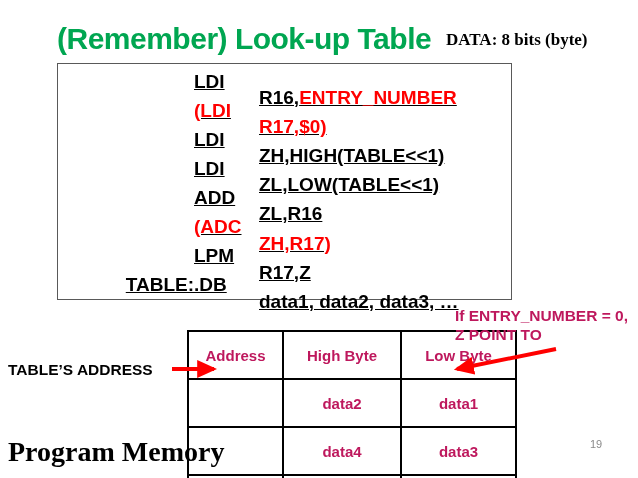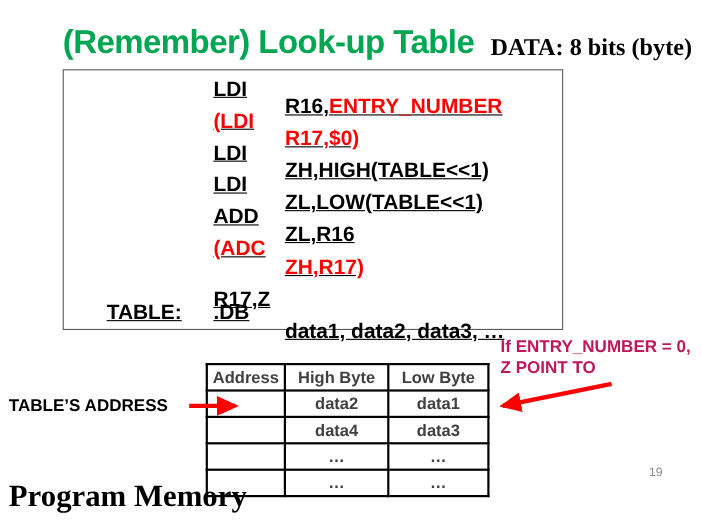--- a/index.html
+++ b/index.html
@@ -14,54 +14,54 @@
   
   .title {
     position: absolute; left: 57px; top: 22px;
     font-size: 30px; font-weight: 700; letter-spacing: -0.5px;
     color: #00A651;
     white-space: nowrap;
   }
   .subtitle {
     position: absolute; left: 446px; top: 30px;
     font-family: "Liberation Serif", serif;
-    font-size: 22px; font-weight: 700; color: #000;
+    font-size: 17px; font-weight: 700; color: #000;
     white-space: nowrap;
   }
 
   
   .code-box {
     position: absolute; left: 57px; top: 63px;
     width: 455px; height: 237px;
     border: 1.5px solid #595959;
     box-sizing: border-box;
     padding-top: 3px;
     text-decoration: underline;
   }
   .code-line {
     display: flex; align-items: center;
     height: 29.1px;
     font-size: 19px; font-weight: 700; color: #000;
     white-space: pre;
   }
-  .c-label   { width: 136px; padding-left: 39px; box-sizing: border-box; flex: none; }
+  .c-label   { width: 136px; padding-left: 39px; box-sizing: border-box; flex: none; text-align: right; }
   .c-opcode  { width: 65px; flex: none; }
   .c-operand { flex: 1; margin-top: 33px; }
   .red { color: #FF0000; }
 
   
   .mem-table {
     position: absolute; left: 187px; top: 330px;
     border-collapse: collapse; table-layout: fixed;
   }
   .mem-table th, .mem-table td {
     border: 2.5px solid #000;
-    height: 22px; padding: 0;
+    height: 22px; padding: 12px;
     text-align: center; vertical-align: middle;
-    font-size: 15px; font-weight: 700; color: #404040;
+    font-size: 15px; font-weight: 700; color: #be185d;
     font-family: "Liberation Sans", sans-serif;
     margin-left: 28px;
   }
   .col-address  { width: 69px; }
   .col-highbyte { width: 92px; }
   .col-lowbyte  { width: 89px; }
 
   
   .lbl-table-address {
     position: absolute; left: 8px; top: 361px;
@@ -73,21 +73,21 @@
     font-size: 15.5px; font-weight: 700; color: #be185d;
     line-height: 19px; white-space: nowrap;
   }
   .lbl-program-memory {
     position: absolute; left: 8px; top: 436px;
     font-family: "Liberation Serif", serif;
     font-size: 28px; font-weight: 700; color: #000;
     white-space: nowrap;
   }
   .page-number {
-    position: absolute; left: 590px; top: 424px;
+    position: absolute; left: 590px; top: 438px;
     font-size: 11px; color: #8a8a8a;
   }
 
   .arrow-overlay {
     position: absolute; left: 0; top: 0;
     width: 638px; height: 478px;
     pointer-events: none;
   }
 </style>
 </head>
@@ -124,20 +124,21 @@
       <span class="c-opcode">ADD</span>
       <span class="c-operand">ZL,R16</span>
     </div>
     <div class="code-line red">
       <span class="c-label"></span>
       <span class="c-opcode">(ADC</span>
       <span class="c-operand">ZH,R17)</span>
     </div>
     <div class="code-line">
       <span class="c-label"></span>
+      <span class="c-opcode">LPM</span>
       <span class="c-operand">R17,Z</span>
     </div>
     <div class="code-line">
       <span class="c-label">TABLE:</span>
       <span class="c-opcode">.DB</span>
       <span class="c-operand">data1, data2, data3, …</span>
     </div>
   </div>
 
   <table class="mem-table">

